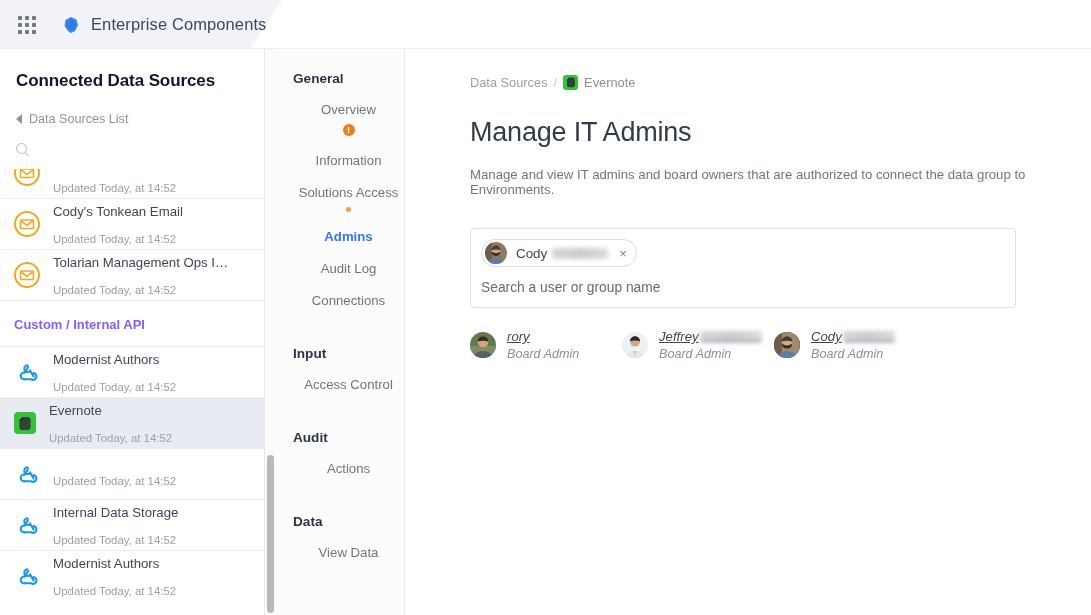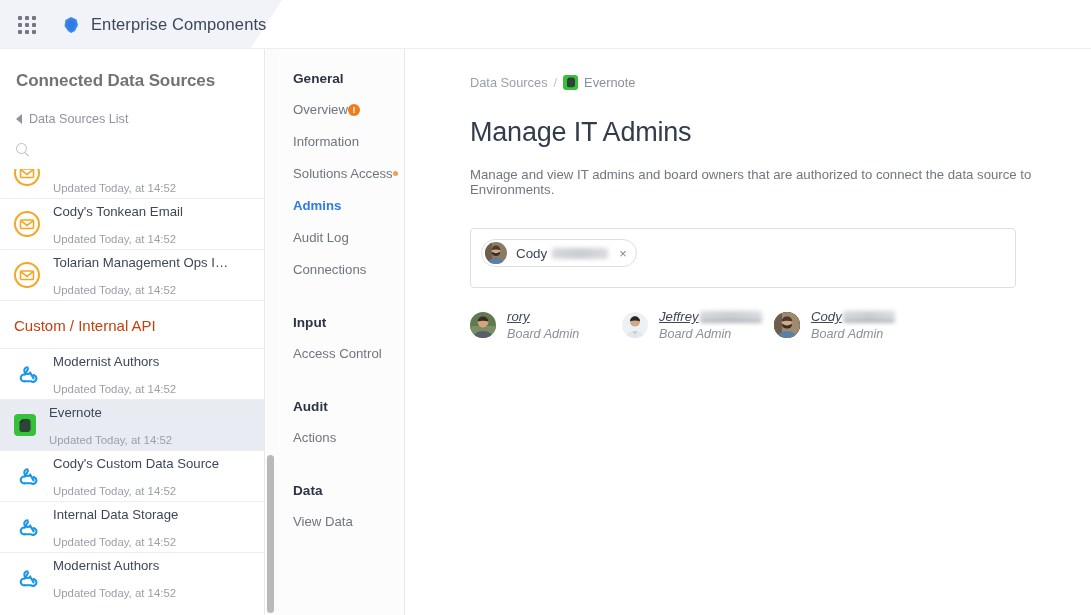--- a/index.html
+++ b/index.html
@@ -37,21 +37,21 @@
   }
   .topbar-sep { position: absolute; left: 0; top: 48px; width: 1091px; height: 1px; background: #eceef1; }
 
   
   .sidebar {
     position: absolute; left: 0; top: 49px; width: 265px; height: 566px;
     background: #ffffff; border-right: 1px solid #e6e8ec;
     overflow: hidden;
   }
   .sidebar-head { padding: 22px 16px 0 16px; }
-  .sidebar-title { font-size: 17px; font-weight: bold; color: #737373; letter-spacing: -.1px; }
+  .sidebar-title { font-size: 17px; font-weight: bold; color: #0f172a; letter-spacing: -.1px; }
   .back-link {
     display: flex; align-items: center; gap: 7px;
     margin-top: 21px; font-size: 12.6px; color: #8e949e; cursor: pointer;
   }
   .back-caret {
     width: 0; height: 0; border-top: 5px solid transparent; border-bottom: 5px solid transparent;
     border-right: 6px solid #8e949e;
   }
   .search-row {
     display: flex; align-items: center; gap: 10px;
@@ -81,21 +81,21 @@
     cursor: pointer; background: #fff;
   }
   .ds-row.selected { background: #e8ecf2; }
   .ds-text { min-width: 0; }
   .ds-name {
     font-size: 13.2px; color: #3e4758; white-space: nowrap; overflow: hidden;
     text-overflow: ellipsis; max-width: 190px; line-height: 1.35;
   }
   .ds-sub { font-size: 11.4px; color: #9aa0a8; margin-top: 13px; }
   .ds-group {
-    font-size: 15px; font-weight: normal; color: #c2410c;
+    font-size: 13px; font-weight: bold; color: #8b5cf6;
     padding: 16px 14px 14px 14px; border-top: 1px solid #ededf0; background: #fff;
   }
   
   .icon-mail { width: 26px; height: 26px; flex: 0 0 26px; border-radius: 50%; border: 2px solid #f5a623;
     background: #fff; display: flex; align-items: center; justify-content: center; }
   
   .icon-api { width: 26px; height: 26px; flex: 0 0 26px; display: flex; align-items: center; justify-content: center; }
   
   .icon-ever {
     width: 22px; height: 22px; flex: 0 0 22px; border-radius: 4px;
@@ -106,22 +106,22 @@
 
   
   .midnav {
     position: absolute; left: 277px; top: 49px; width: 128px; height: 566px;
     background: #fcfcfd; border-right: 1px solid #e6e8ec;
     padding: 22px 0 0 16px;
   }
   .nav-group { font-size: 13.6px; font-weight: bold; color: #2b3445; margin-bottom: 6px; }
   .nav-group.spaced { margin-top: 31px; }
   .nav-item {
-    display: flex; align-items: center; 
-    font-size: 13.2px; color: #6f757e; padding: 10px 0 7px 0; cursor: pointer;
+    display: flex; align-items: center; gap: 7px;
+    font-size: 13.2px; color: #6f757e; padding: 10px 0 7px 0; cursor: pointer; flex-direction: column;
   }
   .nav-item.active { color: #2f7ae5; font-weight: bold; }
   .warn-icon {
     width: 12px; height: 12px; border-radius: 50%; background: #f07c1e;
     color: #fff; font-size: 9px; font-weight: bold; line-height: 12px; text-align: center;
   }
   .dot-badge { width: 5px; height: 5px; border-radius: 50%; background: #f0a04e; }
 
   
   .main { position: absolute; left: 406px; top: 49px; right: 0; height: 566px; background: #fff; padding: 26px 30px 0 64px; }
@@ -276,21 +276,20 @@
           </div>
           <div class="ds-row">
             <span class="icon-api">
               <svg width="25" height="25" viewBox="0 0 25 25">
                 <path d="M12.6 5.2 a3.4 3.4 0 1 0 2.6 5.6 l3.4 5.6" fill="none" stroke="#1a96e8" stroke-width="2.1" stroke-linecap="round"></path>
                 <path d="M18.6 13.1 a3.4 3.4 0 1 1 -2.4 6.2 l-6.6 0" fill="none" stroke="#1a96e8" stroke-width="2.1" stroke-linecap="round"></path>
                 <path d="M9.6 19.3 a3.4 3.4 0 1 1 0.2 -6.7 l3.2 -5.6" fill="none" stroke="#1a96e8" stroke-width="2.1" stroke-linecap="round"></path>
               </svg>
             </span>
             <div class="ds-text">
-              <div class="ds-name">Cody's Custom Data Source</div>
               <div class="ds-sub">Updated Today, at 14:52</div>
             </div>
           </div>
           <div class="ds-row">
             <span class="icon-api">
               <svg width="25" height="25" viewBox="0 0 25 25">
                 <path d="M12.6 5.2 a3.4 3.4 0 1 0 2.6 5.6 l3.4 5.6" fill="none" stroke="#1a96e8" stroke-width="2.1" stroke-linecap="round"></path>
                 <path d="M18.6 13.1 a3.4 3.4 0 1 1 -2.4 6.2 l-6.6 0" fill="none" stroke="#1a96e8" stroke-width="2.1" stroke-linecap="round"></path>
                 <path d="M9.6 19.3 a3.4 3.4 0 1 1 0.2 -6.7 l3.2 -5.6" fill="none" stroke="#1a96e8" stroke-width="2.1" stroke-linecap="round"></path>
               </svg>
@@ -363,40 +362,41 @@
       <span class="icon-ever" style="width:15px;height:15px;border-radius:3px;flex:0 0 15px;">
         <svg width="10" height="11" viewBox="0 0 10 11">
             <path d="M3.2 0.6 L1 2.8 L1 8.5 Q1 10 2.6 10.3 L7 10.3 Q9 10 9 8 L9 3 Q9 1 7 0.6 Z" fill="#2f4236"></path>
             <path d="M3.2 0.6 L3.2 2.4 Q3.2 2.9 2.6 2.9 L1 2.9 Z" fill="#1f2e26"></path>
           </svg>
       </span>
       <span class="crumb current">Evernote</span>
     </div>
 
     <h1 class="page-title">Manage IT Admins</h1>
-    <div class="page-desc">Manage and view IT admins and board owners that are authorized to connect the data source to Environments.</div>
+    <div class="page-desc">Manage and view IT admins and board owners that are authorized to connect the data group to Environments.</div>
 
     <div class="picker">
       <div class="chip">
         <span class="chip-avatar">
           <svg width="22" height="22" viewBox="0 0 22 22">
             <rect width="22" height="22" fill="#8c7a63"></rect>
             <rect x="0" y="0" width="7" height="22" fill="#6d5d4a"></rect>
             <circle cx="11" cy="8.5" r="4.6" fill="#cfa98a"></circle>
             <path d="M11 3.6 a4.6 4.6 0 0 1 4.6 4.6 q-4.6 -1.4 -9.2 0 A4.6 4.6 0 0 1 11 3.6" fill="#4a3b2e"></path>
             <path d="M6.7 9.6 q4.3 3.4 8.6 0 q0 4.4 -4.3 4.4 q-4.3 0 -4.3 -4.4" fill="#3a2e24"></path>
             <path d="M2.5 22 q1.5 -6 8.5 -6 q7 0 8.5 6 Z" fill="#5a7fa8"></path>
           </svg>
         </span>
         <span class="chip-name">
           <span>Cody</span>
           <span class="blur-text" style="width:56px;"></span>
         </span>
         <span class="chip-x">×</span>
       </div>
+      <input class="picker-input" type="text" placeholder="Search a user or group name" style="">
     </div>
 
     <div class="admins" id="admins">
         <div class="admin">
           <span class="admin-avatar"><svg width="26" height="26" viewBox="0 0 26 26">
               <rect width="26" height="26" fill="#5f7a50"></rect>
               <rect x="0" y="14" width="26" height="12" fill="#7b8f63"></rect>
               <circle cx="13" cy="10" r="5.4" fill="#d3a57f"></circle>
               <path d="M13 4.2 a5.4 5.4 0 0 1 5.4 5.4 q-5.4 -1.8 -10.8 0 A5.4 5.4 0 0 1 13 4.2" fill="#3b2a1d"></path>
               <path d="M2.8 26 q1.8 -7 10.2 -7 q8.4 0 10.2 7 Z" fill="#55606b"></path>

